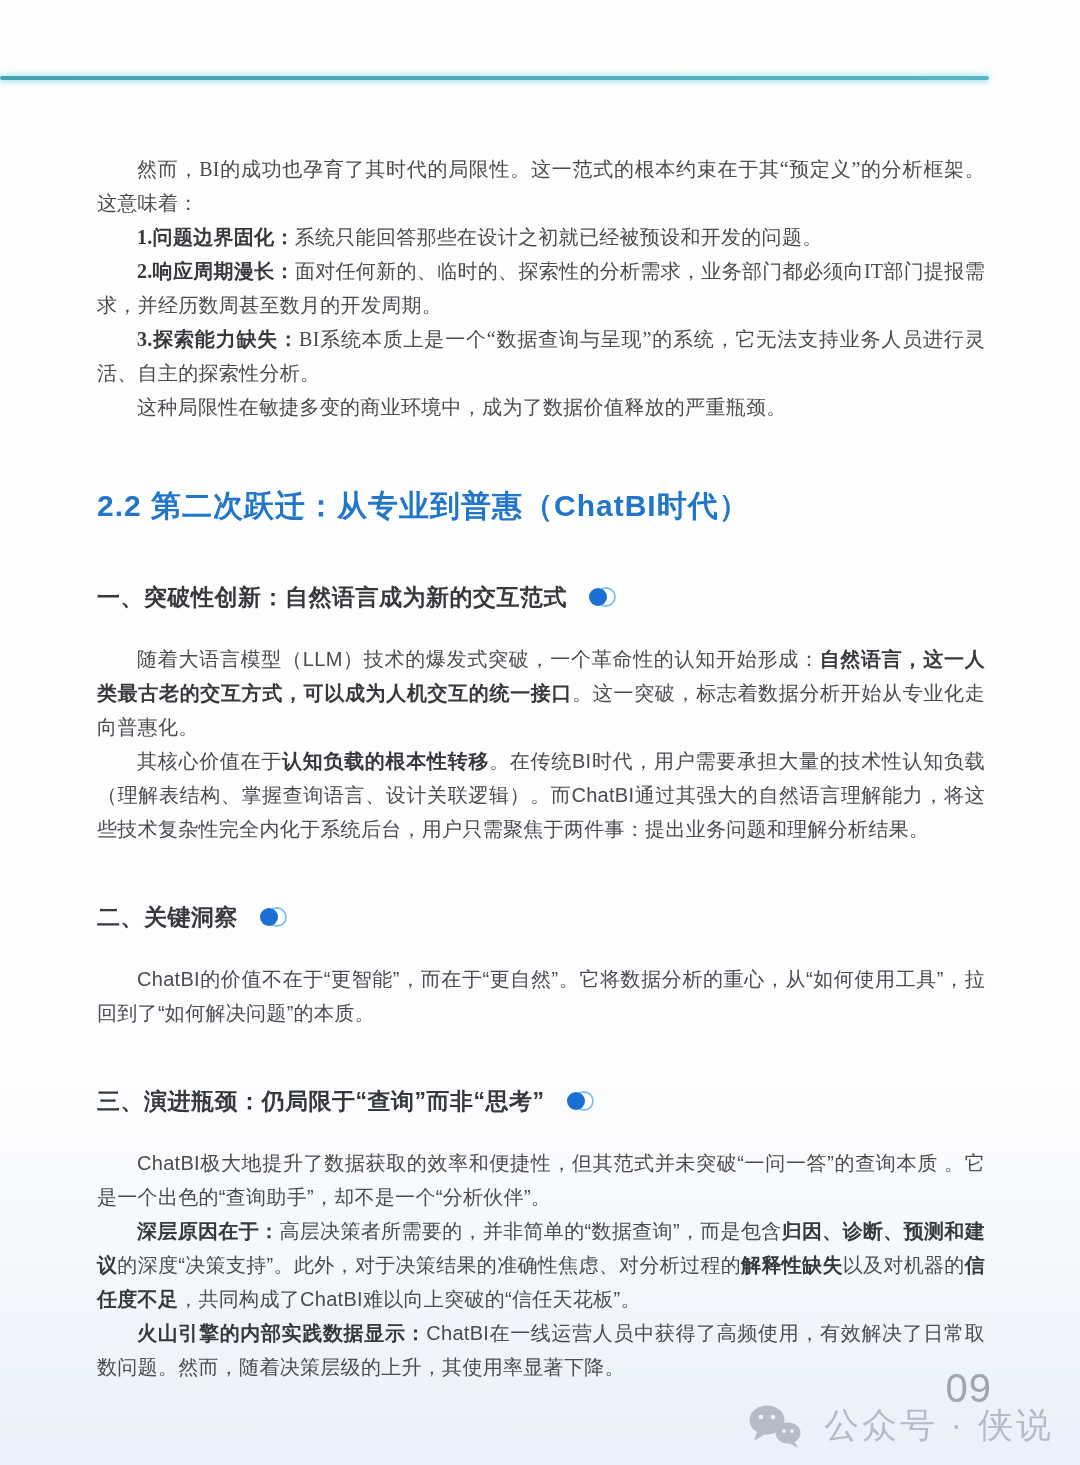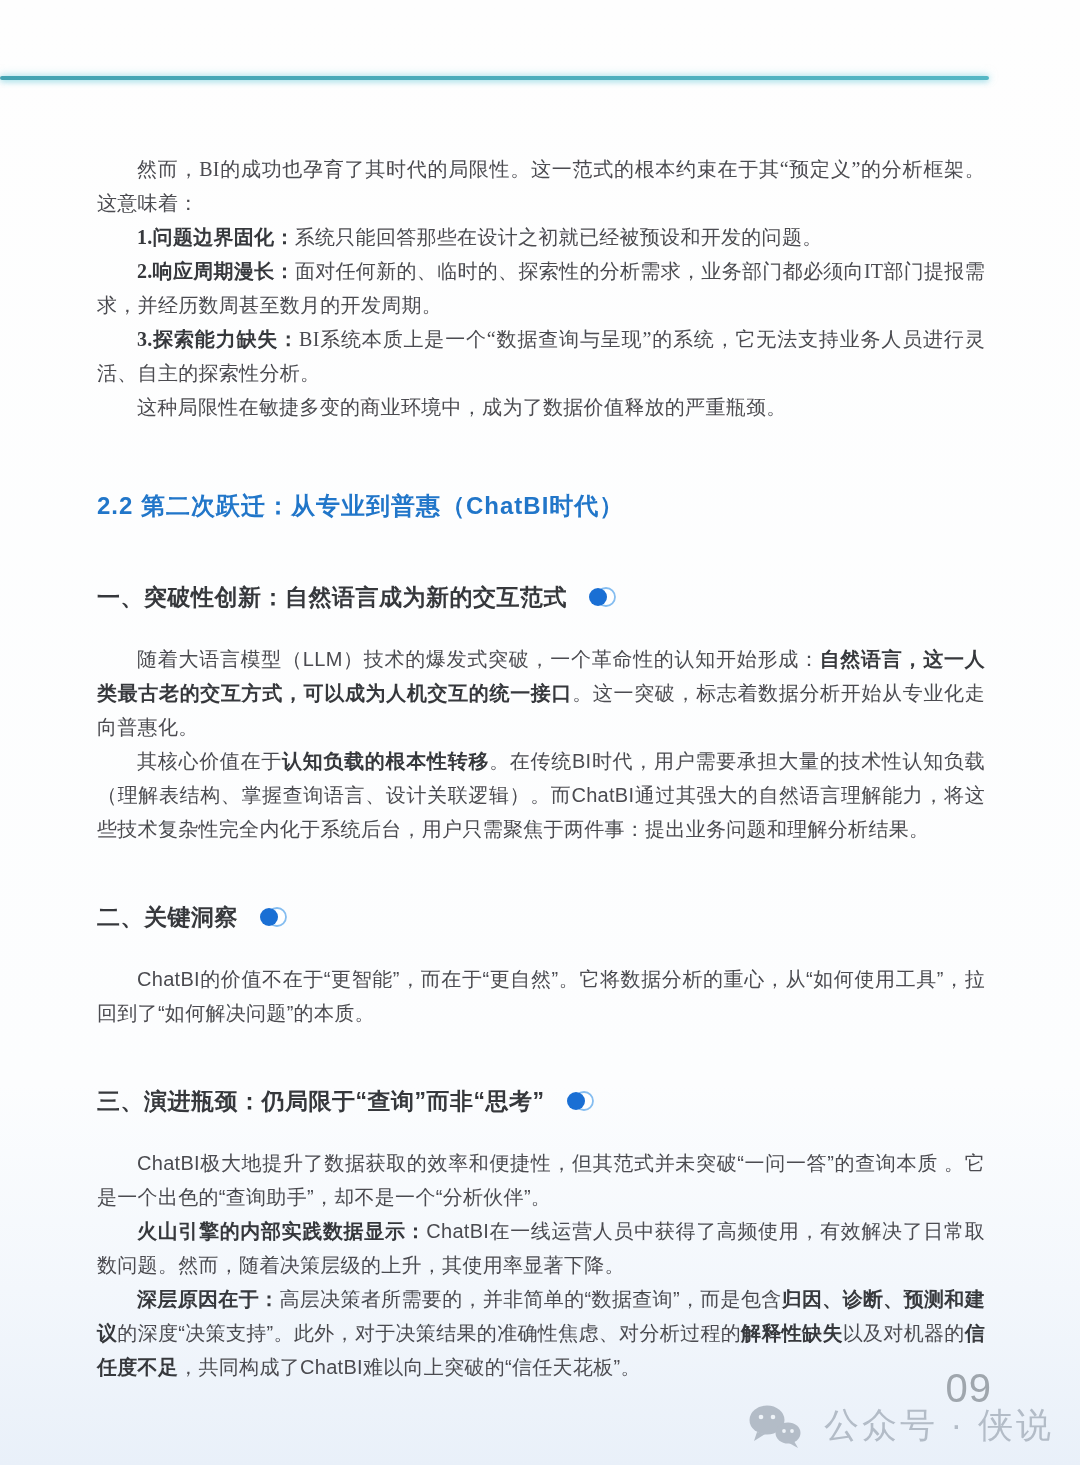--- a/index.html
+++ b/index.html
@@ -20,21 +20,21 @@
   }
   .content{position:absolute;left:97px;top:0;width:888px;}
   .intro{margin-top:152px;font-family:Liberation Serif, serif;}
   p.para{
     margin:0;font-size:20px;line-height:34px;text-align:justify;
     text-indent:2em;color:var(--body);letter-spacing:.3px;
   }
   .run{color:inherit;}
   .run.bold{font-weight:bold;color:var(--bold);}
   .section-title{
-    margin:62px 0 0 0;font-size:24px;line-height:40px;font-weight:bold;
+    margin:62px 0 0 0;font-size:30px;line-height:40px;font-weight:bold;
     color:var(--accent);letter-spacing:1px;
   }
   .sub-head-row{display:flex;align-items:center;gap:18px;margin-top:56px;}
   .sub-head{font-size:23px;line-height:30px;font-weight:bold;color:var(--bold);letter-spacing:.5px;}
   .venn-icon{display:inline-flex;align-items:center;}
   .sub-paras{margin-top:30px;}
   .page-number{
     position:absolute;top:1366px;right:88px;font-size:40px;color:var(--pagenum);
     letter-spacing:1px;
   }
@@ -90,22 +90,22 @@
         <span class="sub-head">三、演进瓶颈：仍局限于“查询”而非“思考”</span>
   <span class="venn-icon">
     <svg width="34" height="26" viewBox="0 0 34 26" aria-hidden="true">
       <circle cx="21" cy="13" r="9" fill="#ffffff" stroke="var(--icon-light)" stroke-width="1.8"></circle>
       <circle cx="13" cy="13" r="9" fill="var(--icon-blue)"></circle>
     </svg>
   </span>
 </div>
       <div class="sub-paras">
         <p class="para"><span class="run">ChatBI极大地提升了数据获取的效率和便捷性，但其范式并未突破“一问一答”的查询本质 。它是一个出色的“查询助手”，却不是一个“分析伙伴”。</span></p>
+        <p class="para"><span class="run bold">深层原因在于：</span><span class="run">高层决策者所需要的，并非简单的“数据查询”，而是包含</span><span class="run bold">归因、诊断、预测和建议</span><span class="run">的深度“决策支持”。此外，对于决策结果的准确性焦虑、对分析过程的</span><span class="run bold">解释性缺失</span><span class="run">以及对机器的</span><span class="run bold">信任度不足</span><span class="run">，共同构成了ChatBI难以向上突破的“信任天花板”。</span></p>
         <p class="para"><span class="run bold">火山引擎的内部实践数据显示：</span><span class="run">ChatBI在一线运营人员中获得了高频使用，有效解决了日常取数问题。然而，随着决策层级的上升，其使用率显著下降。</span></p>
-        <p class="para"><span class="run bold">深层原因在于：</span><span class="run">高层决策者所需要的，并非简单的“数据查询”，而是包含</span><span class="run bold">归因、诊断、预测和建议</span><span class="run">的深度“决策支持”。此外，对于决策结果的准确性焦虑、对分析过程的</span><span class="run bold">解释性缺失</span><span class="run">以及对机器的</span><span class="run bold">信任度不足</span><span class="run">，共同构成了ChatBI难以向上突破的“信任天花板”。</span></p>
       </div>
     </div>
 </div>
 
 <div class="page-number">09</div>
 
 <div class="watermark">
   <span class="wechat-icon">
     <svg width="58" height="46" viewBox="0 0 58 46" aria-hidden="true">
       <ellipse cx="21" cy="17" rx="17.5" ry="14.5" fill="var(--wm)"></ellipse>

